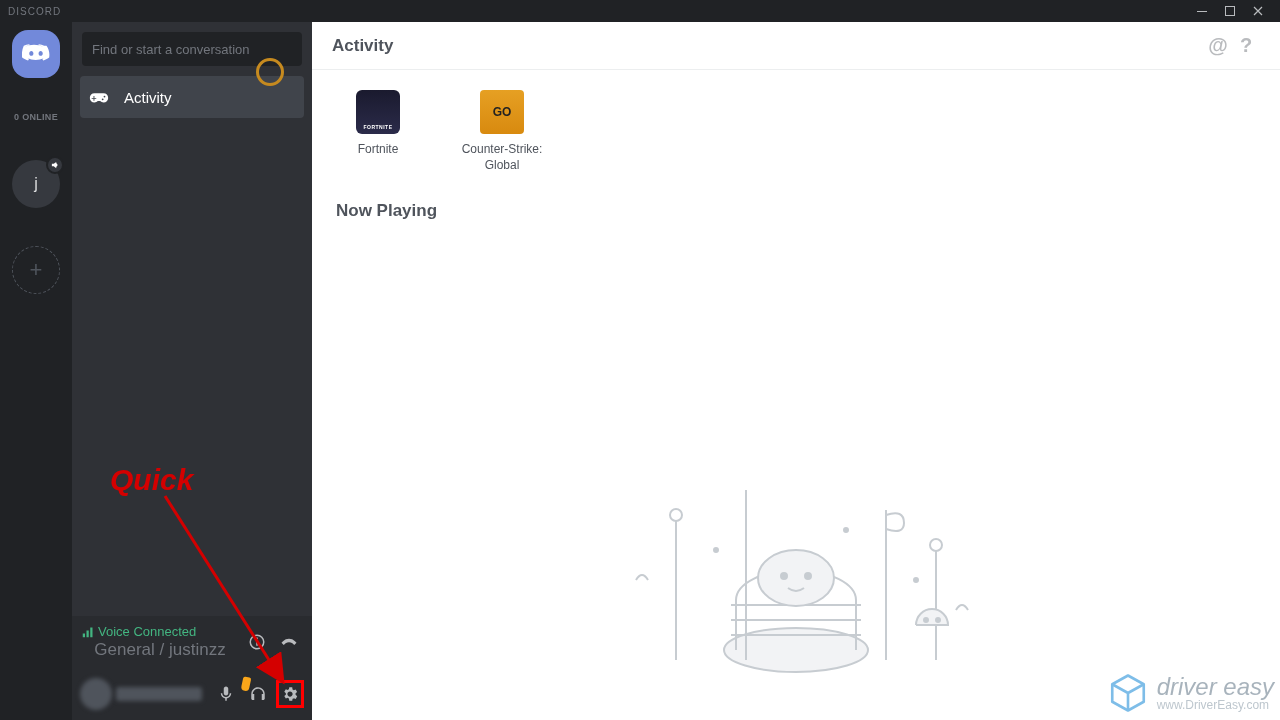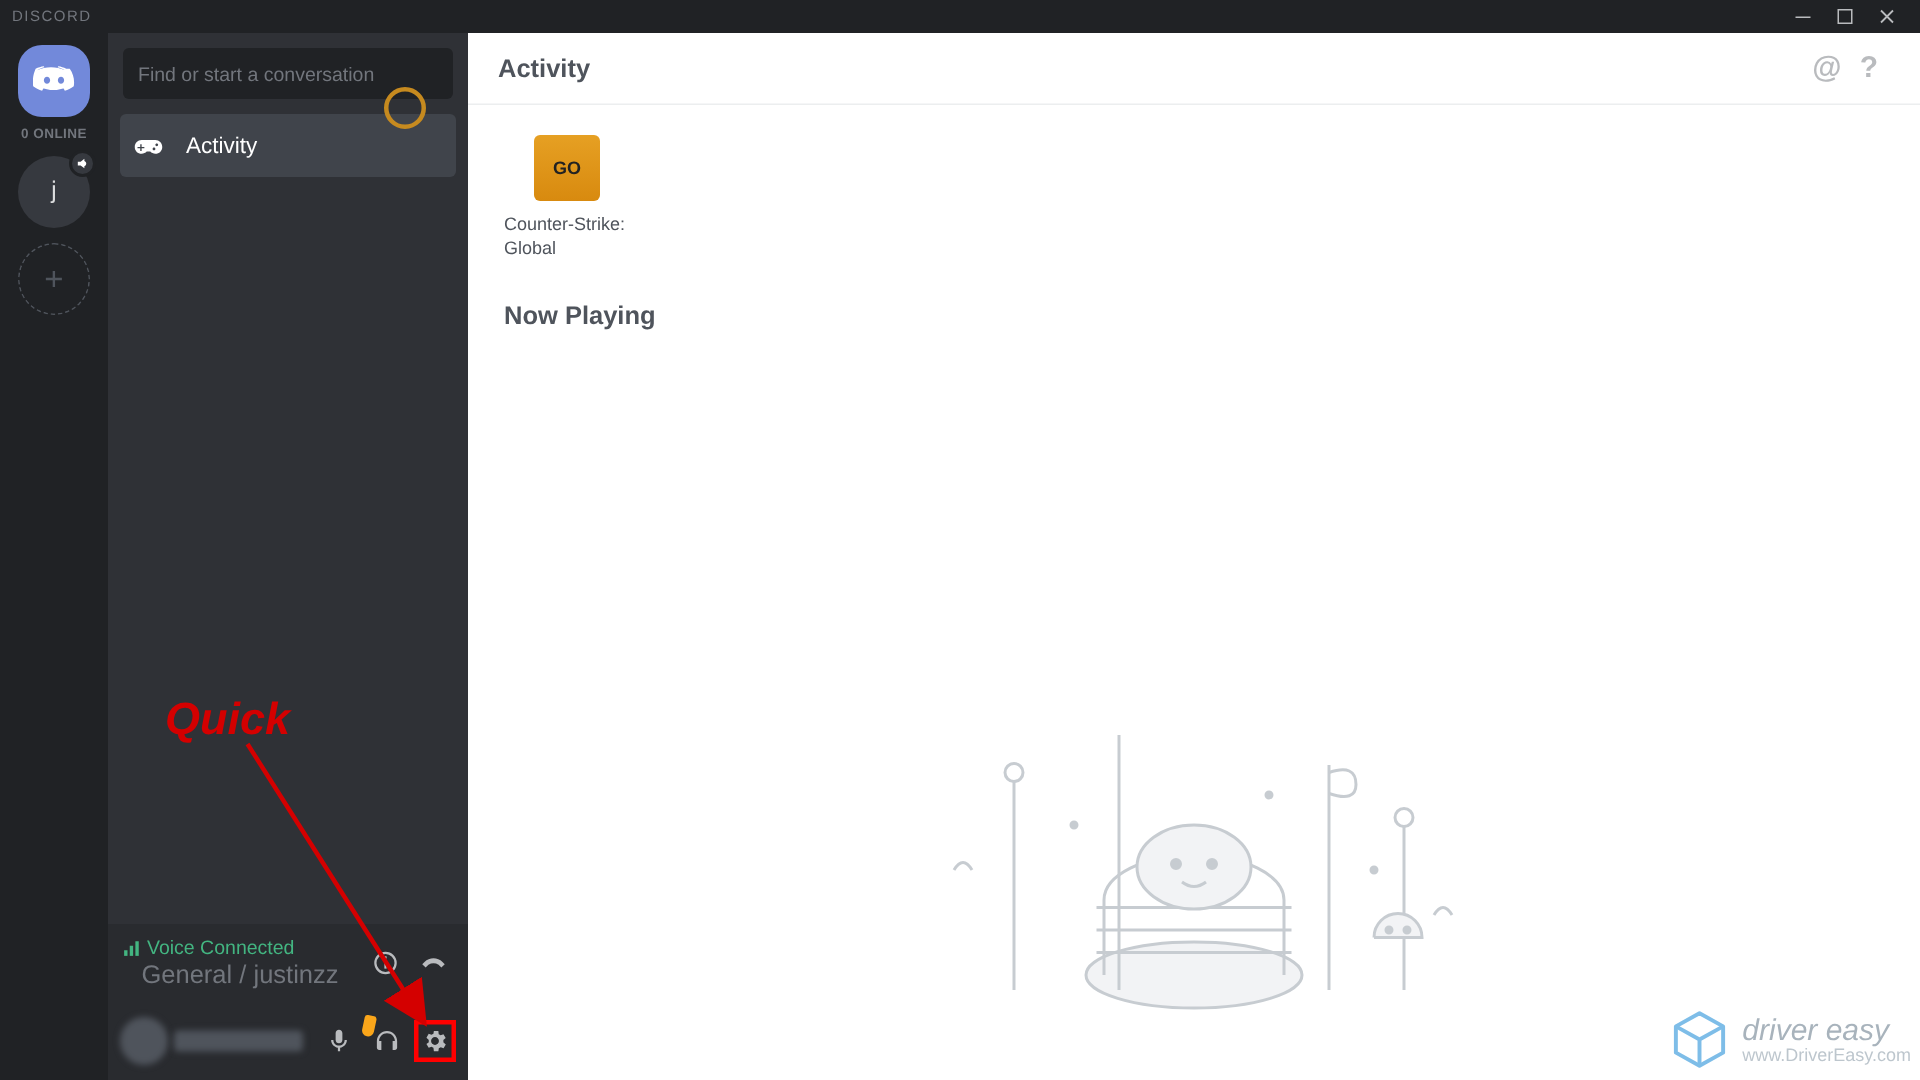--- a/index.html
+++ b/index.html
@@ -7,21 +7,21 @@
 
 .titlebar { height: 22px; background: #202225; display: flex; align-items: center; padding: 0 8px; }
 .titlebar .brand { color: #72767d; font-size: 10px; font-weight: 400; letter-spacing: 1px; }
 .titlebar .spacer { flex: 1; }
 .titlebar .winbtn { width: 28px; height: 22px; display: flex; align-items: center; justify-content: center; color: #b9bbbe; }
 .winbtn svg { width: 12px; height: 12px; }
 
 .app { display: flex; height: 698px; }
 
 
-.guilds { width: 72px; background: #202225; display: flex; flex-direction: column; align-items: center; padding-top: 8px; position: relative; }
+.guilds { width: 72px; background: #202225; display: flex; flex-direction: column; align-items: center; padding-top: 8px; position: relative; gap: 28px; }
 .guild-home { width: 48px; height: 48px; border-radius: 16px; background: #7289da; display: flex; align-items: center; justify-content: center; }
 .guild-home svg { width: 28px; height: 28px; fill: #fff; }
 .online-label { color: #72767d; font-size: 9px; font-weight: 600; margin-top: 6px; letter-spacing: 0.3px; }
 .guild-item { width: 48px; height: 48px; border-radius: 50%; background: #36393f; color: #dcddde; display: flex; align-items: center; justify-content: center; margin-top: 10px; font-size: 16px; position: relative; }
 .guild-badge { position: absolute; top: -4px; right: -4px; width: 18px; height: 18px; border-radius: 50%; background: #36393f; display: flex; align-items: center; justify-content: center; border: 2px solid #202225; }
 .guild-badge svg { width: 10px; height: 10px; fill: #fff; }
 .guild-add { width: 48px; height: 48px; border-radius: 50%; border: 1px dashed #4f545c; color: #4f545c; display: flex; align-items: center; justify-content: center; margin-top: 10px; font-size: 22px; }
 
 
 .channels { width: 240px; background: #2f3136; display: flex; flex-direction: column; position: relative; }
@@ -53,39 +53,39 @@
 
 
 .main { flex: 1; background: #fff; display: flex; flex-direction: column; }
 .main-header { height: 48px; border-bottom: 1px solid #eceeef; display: flex; align-items: center; padding: 0 20px; }
 .main-title { color: #4f545c; font-size: 17px; font-weight: 600; }
 .main-header .spacer { flex: 1; }
 .header-icon { color: #b9bbbe; width: 28px; display: flex; justify-content: center; font-size: 20px; font-weight: 600; }
 .main-body { padding: 20px 24px; overflow: hidden; flex: 1; position: relative; }
 .section-h { color: #4f545c; font-size: 17px; margin-bottom: 14px; }
 .launcher-row { display: flex; gap: 40px; margin-bottom: 28px; }
-.game { width: 84px; text-align: left; }
+.game { width: 84px; text-align: center; }
 .game-tn-fort { width: 44px; height: 44px; margin: 0 auto 8px; border-radius: 6px; background: linear-gradient(#1a1a2e,#2b2b4a); position: relative; }
 .game-tn-fort::after { content: "FORTNITE"; position: absolute; bottom: 4px; left: 0; right: 0; font-size: 5px; color: #fff; font-weight: 700; letter-spacing: 0.5px; }
 .game-tn-cs { width: 44px; height: 44px; margin: 0 auto 8px; border-radius: 4px; background: linear-gradient(#e6a023,#d88a0f); display: flex; align-items: center; justify-content: center; color: #222; font-weight: 800; font-size: 12px; }
 .game-label { color: #4f545c; font-size: 12px; line-height: 1.3; }
 .np-box { border: 1px solid #eceeef; border-radius: 6px; padding: 16px 20px; }
 .np-title { color: #4f545c; font-size: 15px; }
 .np-sub { color: #99aab5; font-size: 13px; margin-top: 2px; }
 
 .wumpus { position: absolute; left: 50%; transform: translateX(-50%); bottom: 40px; width: 420px; height: 220px; }
 .wumpus svg { width: 100%; height: 100%; }
 
 
 .anno-text { position: absolute; color: #d40000; font-weight: 800; font-size: 30px; font-style: italic; }
 .anno-arrow { position: absolute; }
 .watermark { position: absolute; right: 6px; bottom: 6px; display: flex; align-items: center; gap: 8px; opacity: 0.65; }
 .watermark .logo { width: 42px; height: 42px; }
 .watermark .wt { line-height: 1; }
-.watermark .wt1 { color: #7a8b99; font-size: 20px; font-style: italic; font-weight: 300; }
+.watermark .wt1 { color: #7a8b99; font-size: 24px; font-style: italic; font-weight: 300; }
 .watermark .wt2 { color: #9aa8b3; font-size: 12px; }
 
 .ring-hint { position: absolute; top: 58px; left: 256px; width: 28px; height: 28px; border: 3px solid #c68a1f; border-radius: 50%; pointer-events: none; }
 </style>
 </head>
 <body>
 
 <div class="titlebar">
   <span class="brand">DISCORD</span>
   <span class="spacer"></span>
@@ -189,20 +189,24 @@
 
   <div class="main">
     <div class="main-header">
       <span class="main-title">Activity</span>
       <span class="spacer"></span>
       <span class="header-icon">@</span>
       <span class="header-icon">?</span>
     </div>
     <div class="main-body">
       <div class="launcher-row">
+        <div class="game">
+          <div class="game-tn-fort"></div>
+          <div class="game-label">Fortnite</div>
+        </div>
         <div class="game">
           <div class="game-tn-cs">
               <span>GO</span>
             </div>
           <div class="game-label">Counter-Strike: Global</div>
         </div>
       </div>
       <h3 class="section-h">Now Playing</h3>
 
       <div class="wumpus">

